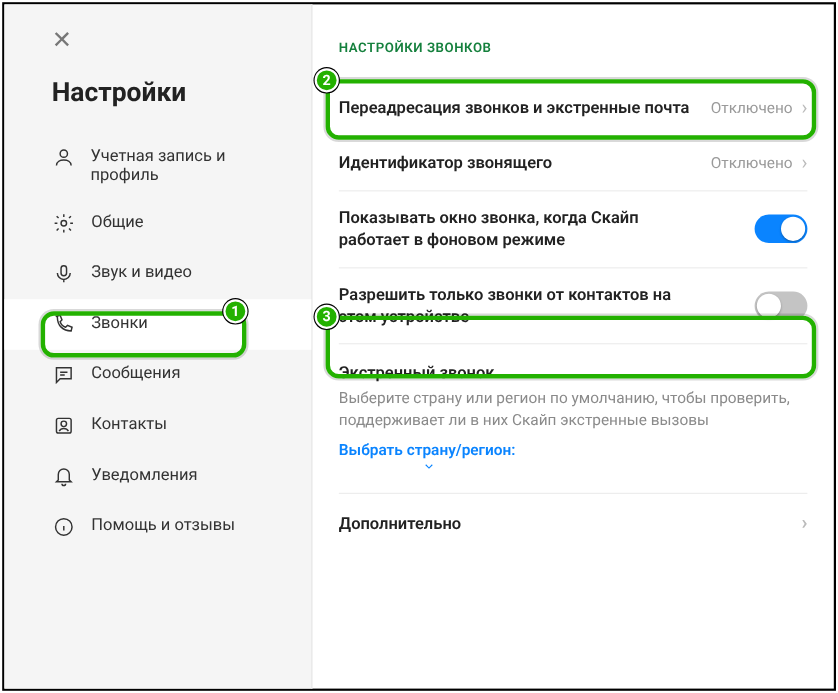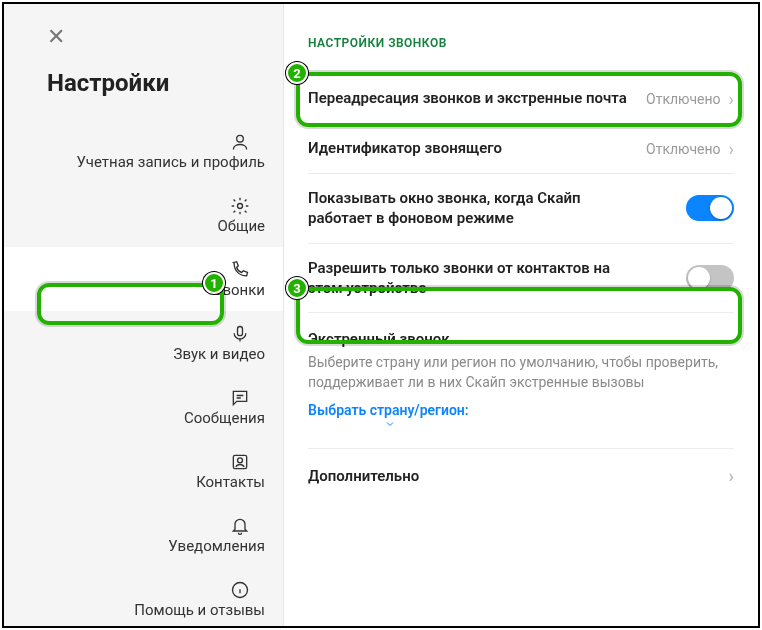--- a/index.html
+++ b/index.html
@@ -1,21 +1,21 @@
 <!DOCTYPE html>
 <html><head>
 <meta charset="utf-8">
 <style>
 * { margin: 0; padding: 0; box-sizing: border-box; }
 body { font-family: -apple-system, "Segoe UI", Roboto, sans-serif; background: #fff; width: 762px; height: 630px; overflow: hidden; }
 .frame { border: 2px solid #000; width: 758px; height: 626px; margin: 2px; display: flex; position: relative; }
 .sidebar { width: 280px; background: #f5f5f5; padding-top: 20px; border-right: 1px solid #e5e5e5; }
 .close-x { font-size: 22px; color: #777; margin: 0 0 20px 43px; cursor: pointer; }
 .title { font-size: 24px; font-weight: 700; margin: 0 0 22px 43px; color: #222; }
-.nav-item { display: flex; align-items: flex-end; padding: 12px 18px 12px 43px; color: #333; font-size: 15px; cursor: pointer; flex-direction: column; }
+.nav-item { display: flex; align-items: flex-start; padding: 12px 18px 12px 43px; color: #333; font-size: 15px; cursor: pointer; }
 .nav-item.active { background: #fff; }
 .nav-item .icon { width: 22px; height: 22px; margin-right: 14px; display: inline-flex; align-items: center; justify-content: center; }
 .nav-item .icon svg { width: 20px; height: 20px; stroke: #333; stroke-width: 1.6; fill: none; }
 .content { flex: 1; padding: 32px 24px 0 24px; position: relative; }
 .section-header { font-size: 12px; letter-spacing: 0.5px; color: #15803d; font-weight: 600; margin-bottom: 24px; text-transform: uppercase; }
 .row { display: flex; align-items: center; justify-content: space-between; padding: 14px 0; }
 .divider { border-bottom: 1px solid #ececec; }
 .row-label { font-size: 15px; font-weight: 600; color: #222; max-width: 320px; line-height: 1.35; }
 .row-status { font-size: 14px; color: #9a9a9a; margin-right: 8px; }
 .chevron { color: #bbb; font-size: 18px; }
@@ -52,36 +52,36 @@
     </div>
     <div class="nav-item">
       <span class="icon">
           <svg viewBox="0 0 24 24">
             <circle cx="12" cy="12" r="3"></circle>
             <path d="M12 2v3M12 19v3M4.2 4.2l2.1 2.1M17.7 17.7l2.1 2.1M2 12h3M19 12h3M4.2 19.8l2.1-2.1M17.7 6.3l2.1-2.1"></path>
           </svg>
         </span>
       <span>Общие</span>
     </div>
-    <div class="nav-item active">
-      <span class="icon">
-          <svg viewBox="0 0 24 24">
-            <path d="M5 4c0 9 6 15 15 15l1-4-5-2-2 2c-3-1-5-3-6-6l2-2-2-5-4 1z"></path>
-          </svg>
-        </span>
-      <span>Звонки</span>
-    </div>
     <div class="nav-item">
       <span class="icon">
           <svg viewBox="0 0 24 24">
             <rect x="9" y="3" width="6" height="11" rx="3"></rect>
             <path d="M5 11a7 7 0 0 0 14 0M12 18v3"></path>
           </svg>
         </span>
       <span>Звук и видео</span>
+    </div>
+    <div class="nav-item active">
+      <span class="icon">
+          <svg viewBox="0 0 24 24">
+            <path d="M5 4c0 9 6 15 15 15l1-4-5-2-2 2c-3-1-5-3-6-6l2-2-2-5-4 1z"></path>
+          </svg>
+        </span>
+      <span>Звонки</span>
     </div>
     <div class="nav-item">
       <span class="icon">
           <svg viewBox="0 0 24 24">
             <path d="M4 4h16v12H8l-4 4V4z"></path>
             <path d="M8 9h8M8 12h5"></path>
           </svg>
         </span>
       <span>Сообщения</span>
     </div>

